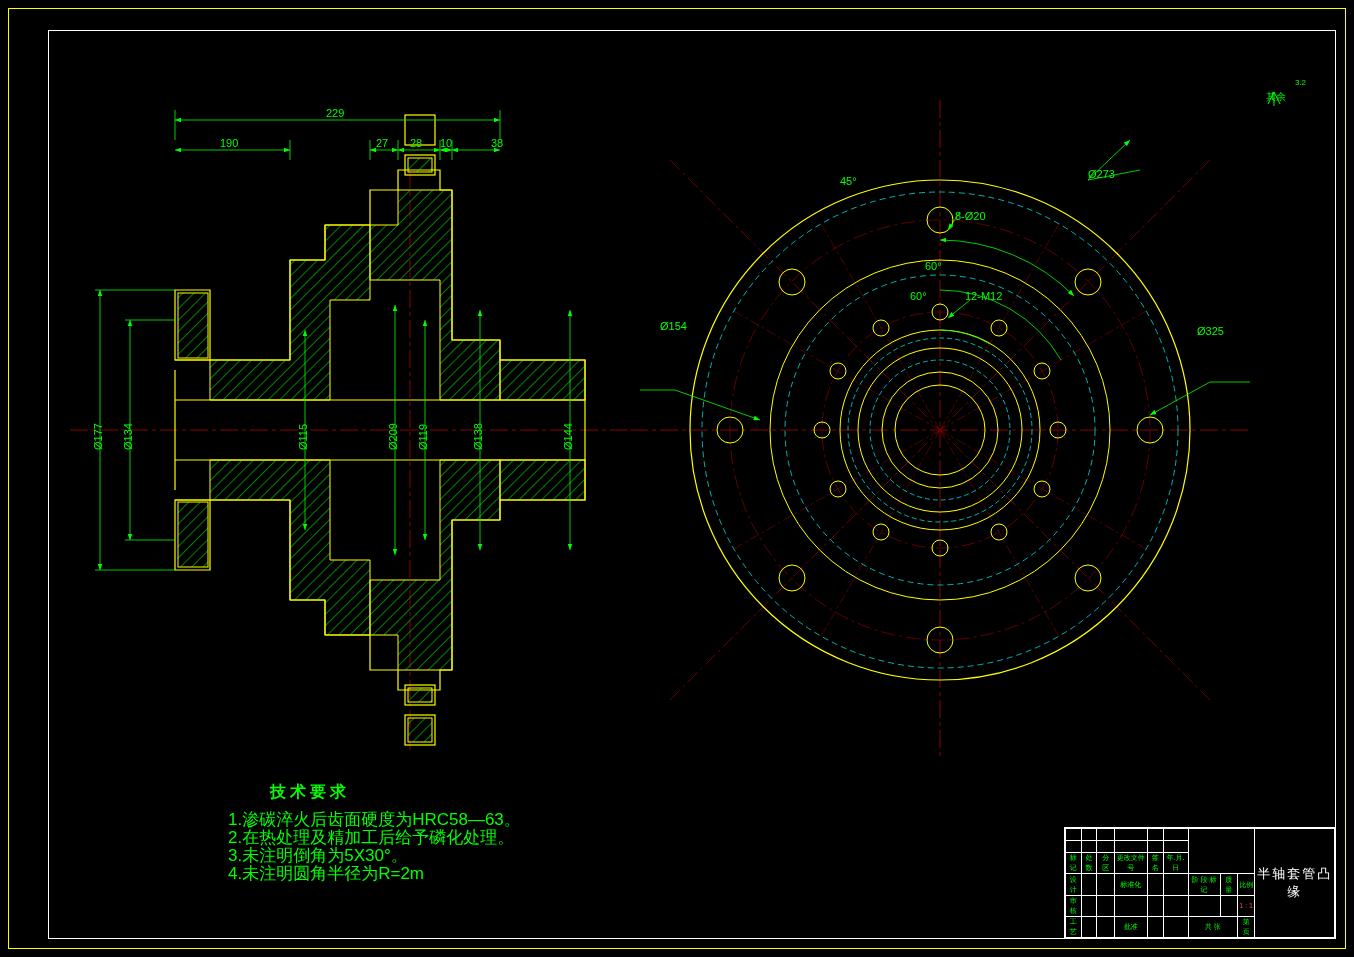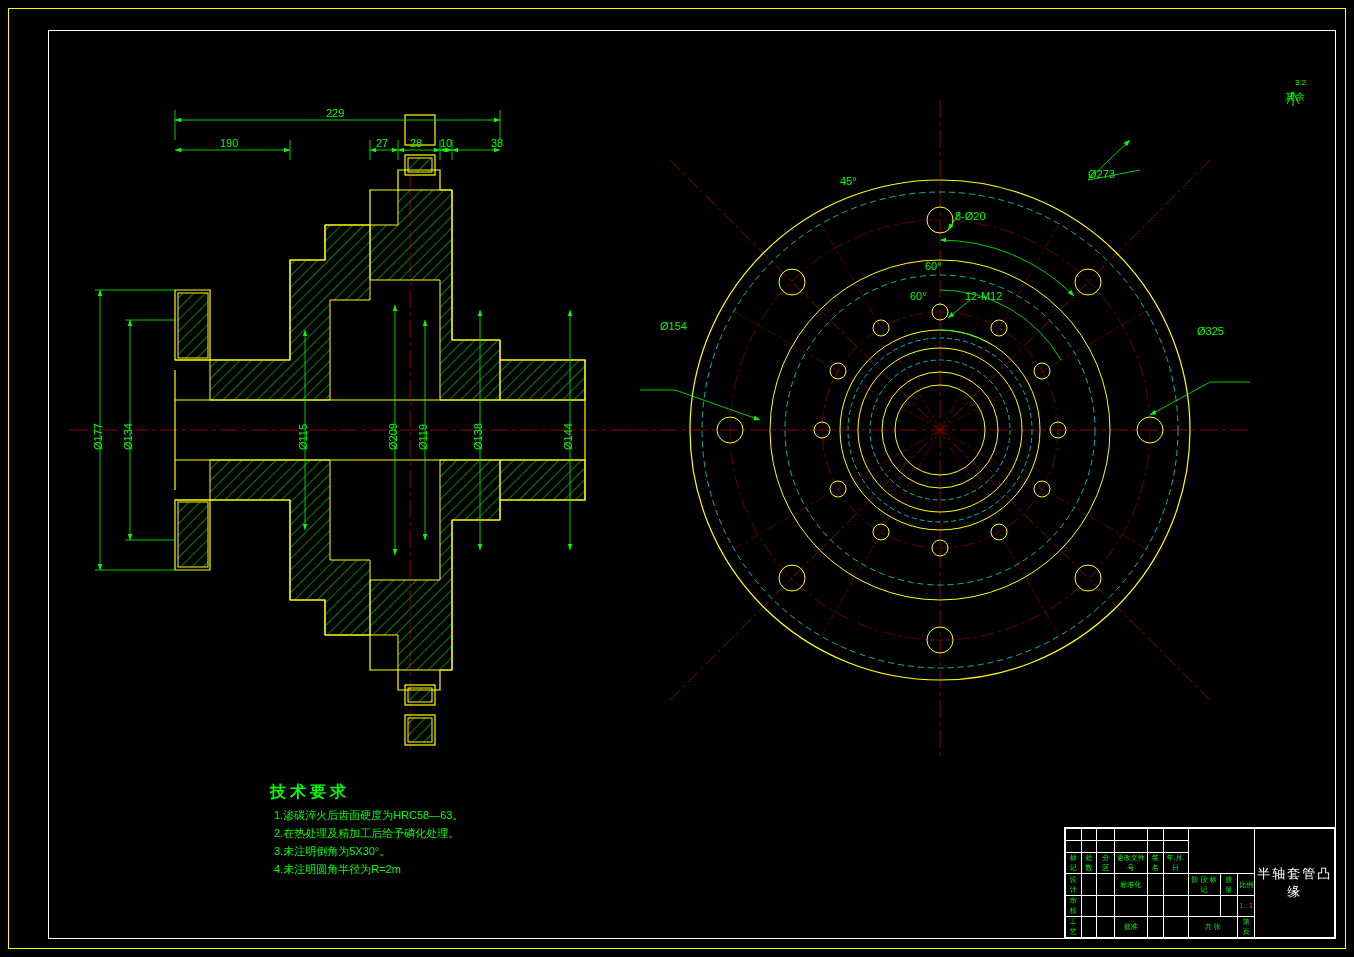--- a/index.html
+++ b/index.html
@@ -38,22 +38,21 @@
   .tech-title {
     position: absolute;
     color: #00ff00;
     font-size: 16px;
     font-weight: bold;
     letter-spacing: 4px;
   }
   .tech-line {
     position: absolute;
     color: #00ff00;
-    font-size: 11px;
-    margin-left: 46px;
+    font-size: 17px;
   }
   .tb {
     position: absolute;
     right: 18px;
     bottom: 18px;
     width: 270px;
     height: 110px;
     border: 1px solid #fff;
     background: #000;
   }
@@ -263,21 +262,21 @@
 
   <div class="dim-txt" style="left:840px;top:175px">45°</div>
   <div class="dim-txt" style="left:925px;top:260px">60°</div>
   <div class="dim-txt" style="left:910px;top:290px">60°</div>
   <div class="dim-txt" style="left:955px;top:210px">8-Ø20</div>
   <div class="dim-txt" style="left:965px;top:290px">12-M12</div>
   <div class="dim-txt" style="left:1088px;top:168px">Ø273</div>
   <div class="dim-txt" style="left:660px;top:320px">Ø154</div>
   <div class="dim-txt" style="left:1197px;top:325px">Ø325</div>
 
-  <div class="surf" style="right:49px;top:90px">
+  <div class="surf" style="right:68px;top:90px">
     <span>其余</span>
     <svg width="22" height="18" style="vertical-align:middle">
       <path d="M2 14 L8 2 L14 14 M8 2 L8 16" stroke="#00ff00" fill="none" stroke-width="1"></path>
     </svg>
   </div>
   <div class="surf" style="right:48px;top:78px;font-size:8px">3.2</div>
 
   <div class="tech-title" style="left:270px;top:782px">技术要求</div>
   <div class="tech-line" style="left:228px;top:808px">1.渗碳淬火后齿面硬度为HRC58—63。</div>
   <div class="tech-line" style="left:228px;top:826px">2.在热处理及精加工后给予磷化处理。</div>

